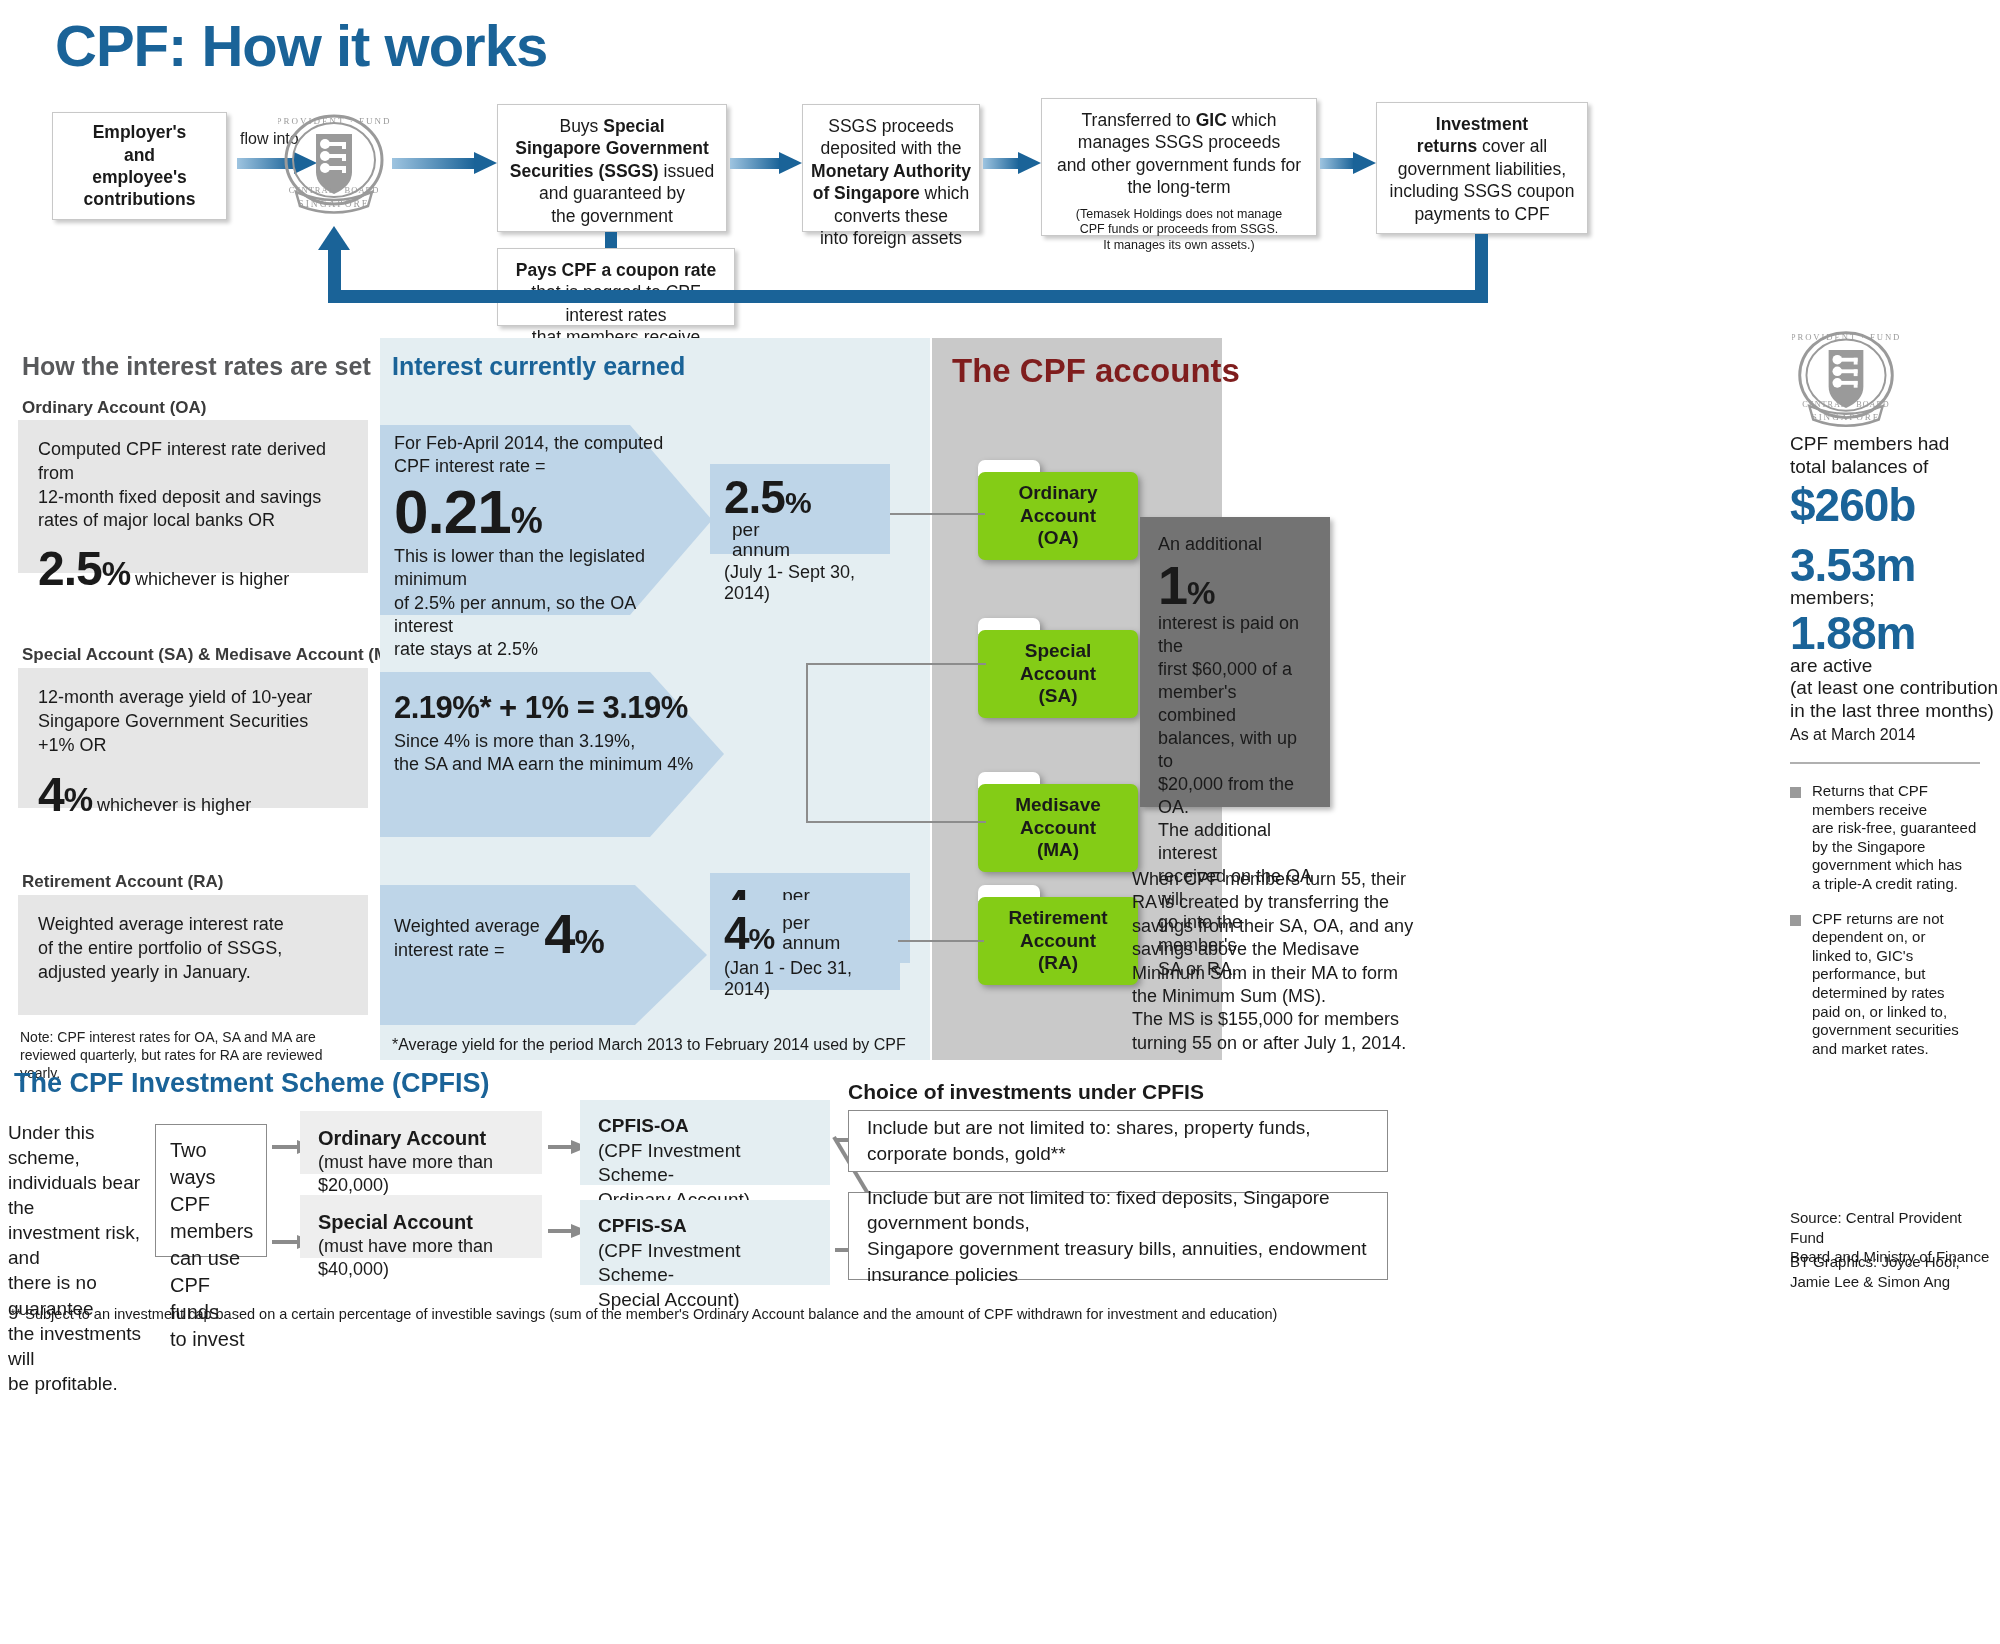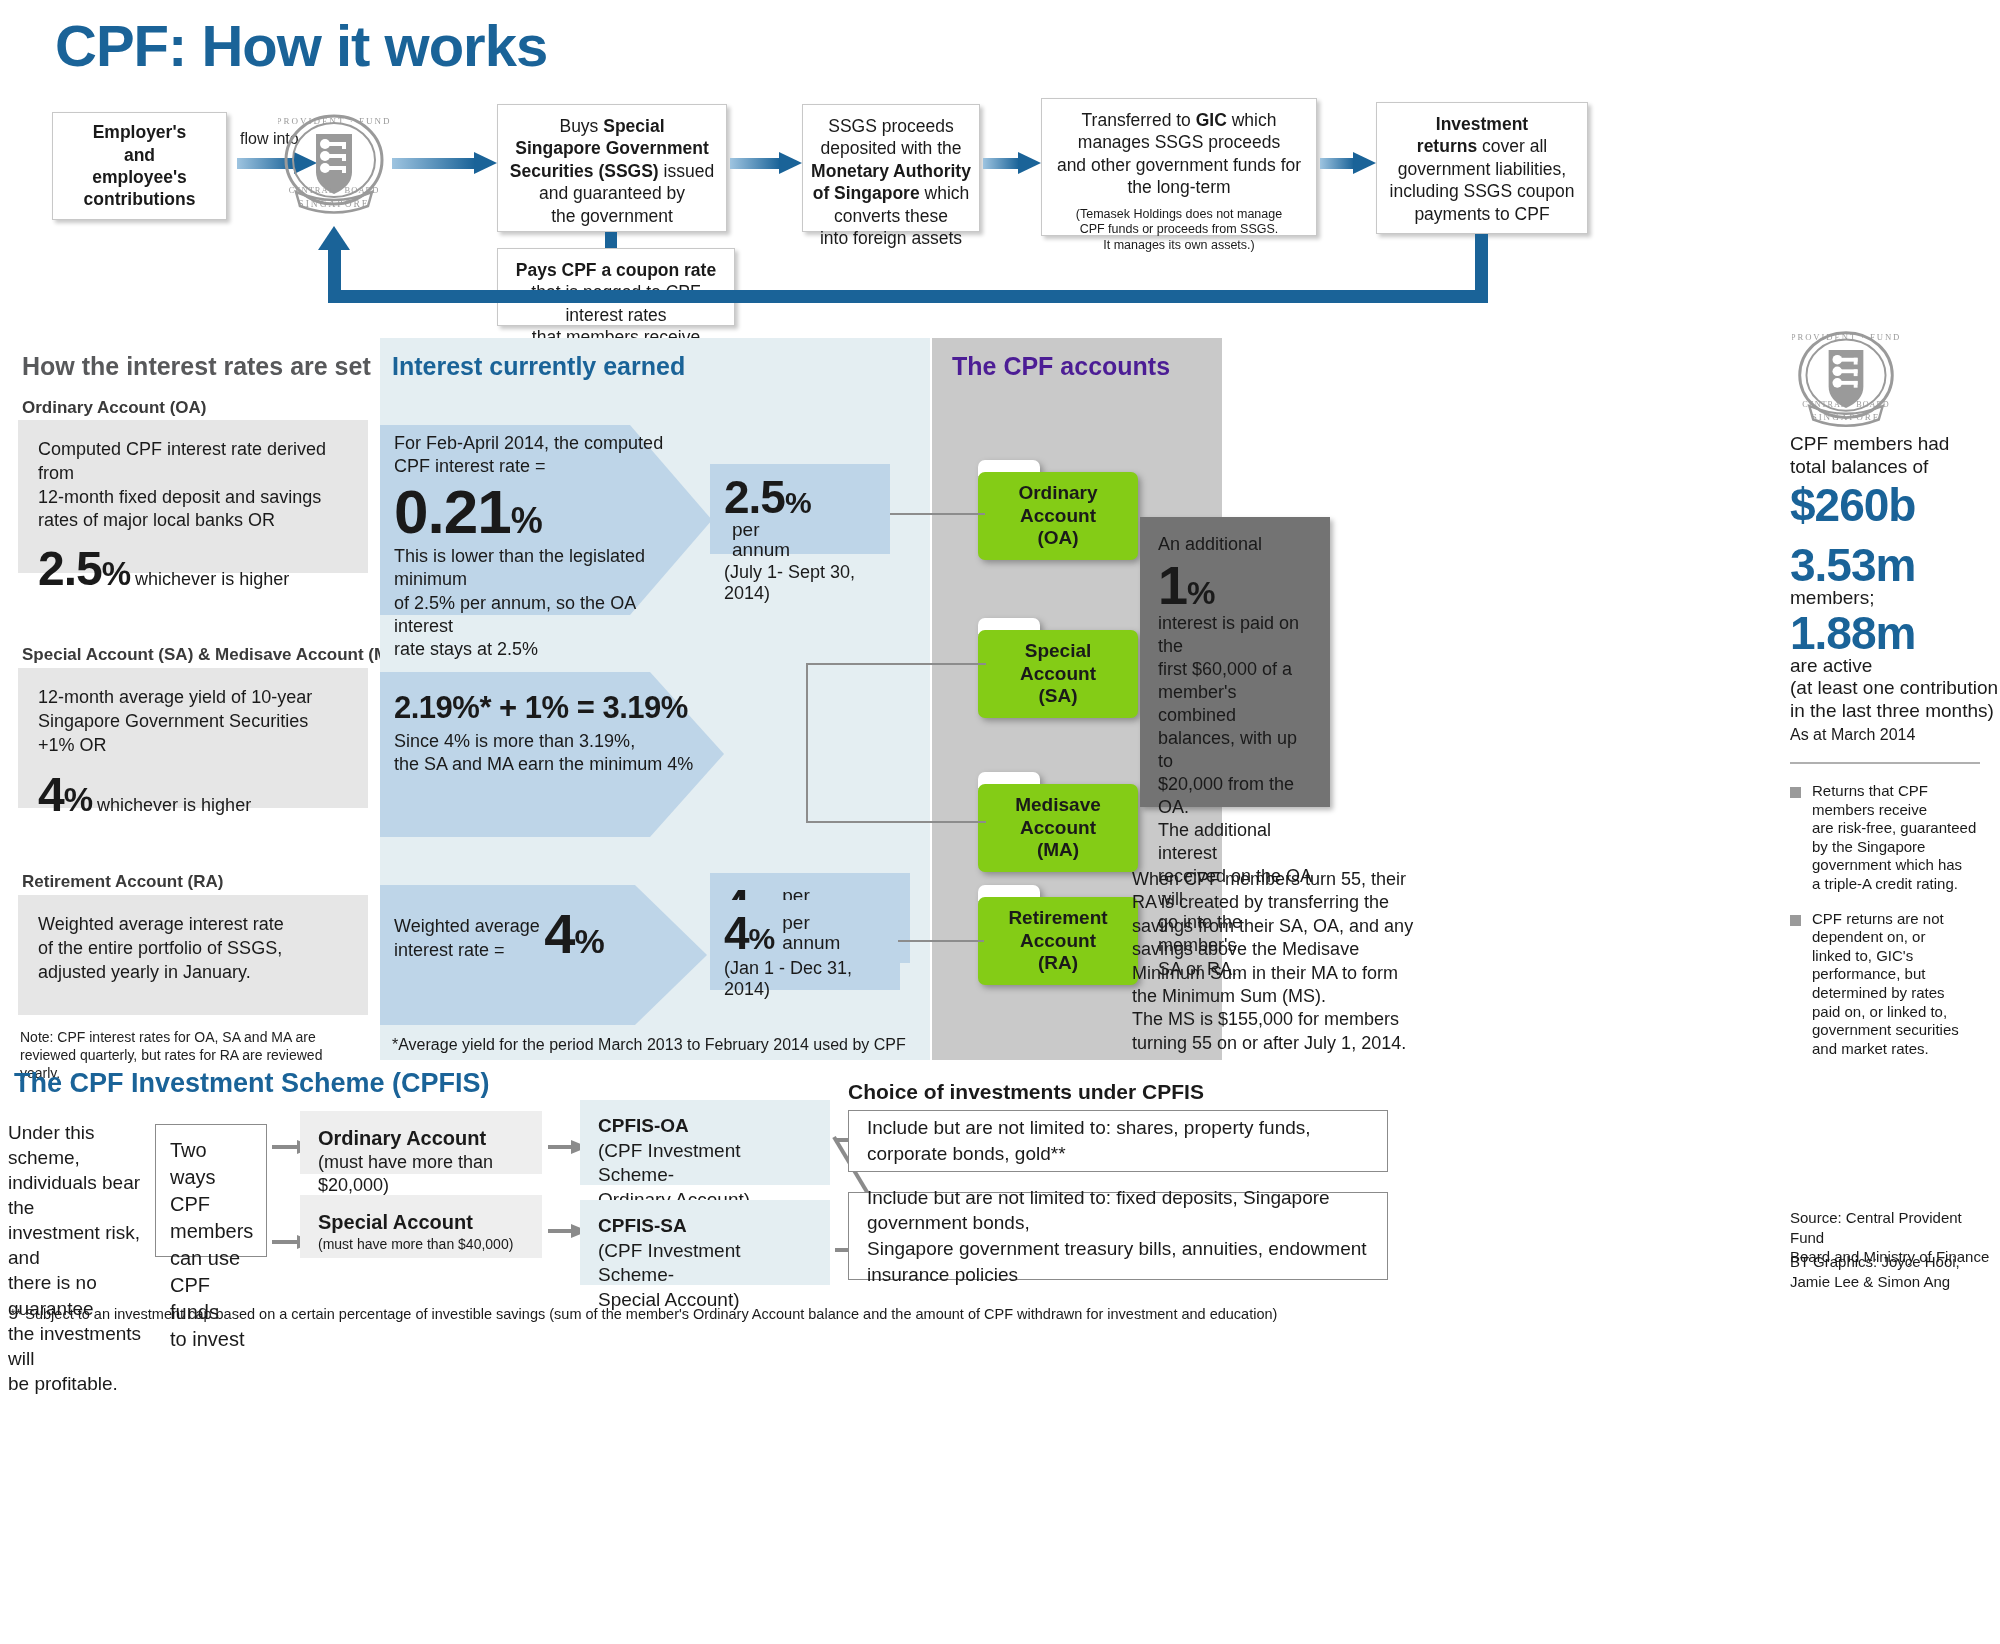--- a/index.html
+++ b/index.html
@@ -21,21 +21,21 @@
       border-bottom:11px solid transparent;border-left:23px solid #1a6398;}
   
   .line-v{position:absolute;background:#1a6398;}
   .line-h{position:absolute;background:#1a6398;}
   .uparrow{position:absolute;width:0;height:0;border-left:16px solid transparent;border-right:16px solid transparent;border-bottom:24px solid #1a6398;}
   
   .seal{position:absolute;}
   
   .h-grey{font-size:25px;font-weight:bold;color:#58595b;}
   .h-blue{font-size:25px;font-weight:bold;color:#1a6398;}
-  .h-white{font-size:25px;font-weight:bold;color:#4c1d95;}
+  .h-white{font-size:33px;font-weight:bold;color:#7f1d1d;}
   .sublabel{font-size:17px;font-weight:bold;color:#3a3a3a;}
   
   .greycard{background:#e6e6e6;padding:18px 20px;box-sizing:border-box;font-size:18px;line-height:1.32;}
   .bignum{font-size:48px;font-weight:bold;letter-spacing:-1px;line-height:1;}
   .bignum .pct{font-size:33px;}
   .after{font-size:18px;font-weight:normal;}
   
   #midpanel{left:380px;top:338px;width:550px;height:722px;background:#e4eef2;}
   #acctpanel{left:932px;top:338px;width:290px;height:722px;background:#c9c9c9;}
   .arrowband{position:absolute;background:#bed5e8;}
@@ -314,21 +314,21 @@
     <div class="s"></div>
     <div class="h"></div>
   </div>
 
 <div class="abs boxgrey" style="left:300px;top:1111px;width:242px;height:63px;">
   <b>Ordinary Account</b>
   <div style="font-size:18px;">(must have more than $20,000)</div>
 </div>
 <div class="abs boxgrey" style="left:300px;top:1195px;width:242px;height:63px;">
   <b>Special Account</b>
-  <div style="font-size:14px;">(must have more than $40,000)</div>
+  <div style="font-size:18px;">(must have more than $40,000)</div>
 </div>
 
 <div class="garrow" style="left:548px;top:1140px;width:40px;">
     <div class="s"></div>
     <div class="h"></div>
   </div>
 <div class="garrow" style="left:548px;top:1224px;width:40px;">
     <div class="s"></div>
     <div class="h"></div>
   </div>

